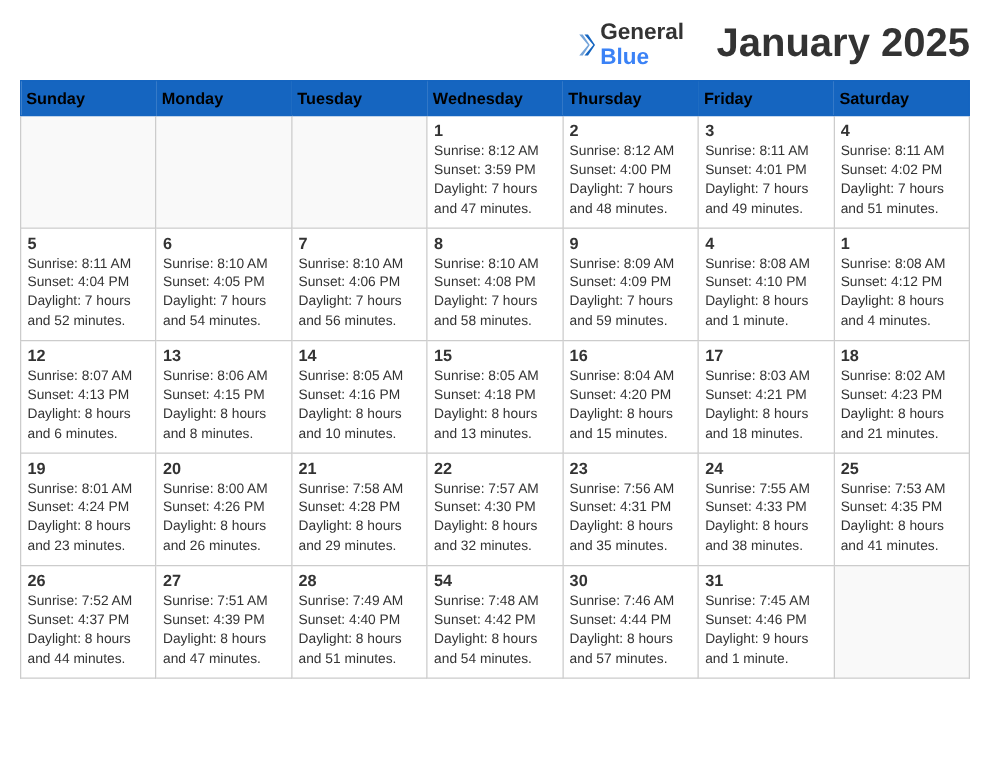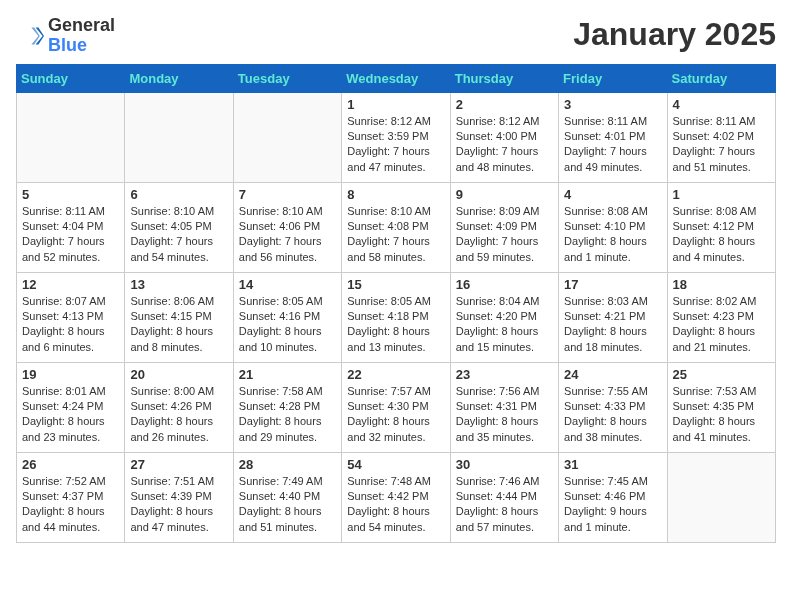--- a/index.html
+++ b/index.html
@@ -5,21 +5,21 @@
     * { box-sizing: border-box; margin: 0; padding: 0; }
     body {
       font-family: Arial, sans-serif;
       background: #fff;
       width: 792px;
       min-height: 612px;
       padding: 16px;
     }
     .header {
       display: flex;
-      justify-content: space-between;
+      justify-content: flex-end;
       align-items: flex-start;
       margin-bottom: 8px;
     }
     .logo {
       display: flex;
       align-items: center;
       gap: 4px;
     }
     .logo-text {
       font-size: 18px;
@@ -27,38 +27,39 @@
       line-height: 1.1;
     }
     .logo-general { color: #333; }
     .logo-blue { color: #3b82f6; }
     .logo-icon {
       width: 28px;
       height: 28px;
     }
     .title-block {
       text-align: right;
+      margin-left: 26px;
     }
     .month-year {
       font-size: 32px;
       font-weight: bold;
       color: #333;
     }
     .location {
       font-size: 16px;
       color: #555;
     }
     .calendar {
       width: 100%;
       border-collapse: collapse;
       table-layout: fixed;
     }
     .calendar th {
       background-color: #1565c0;
-      color: #5eead4;
+      color: #000000;
       font-size: 13px;
       font-weight: bold;
       padding: 6px 4px;
       text-align: left;
       border: 1px solid #1565c0;
     }
     .calendar td {
       border: 1px solid #ccc;
       vertical-align: top;
       padding: 4px 5px;

